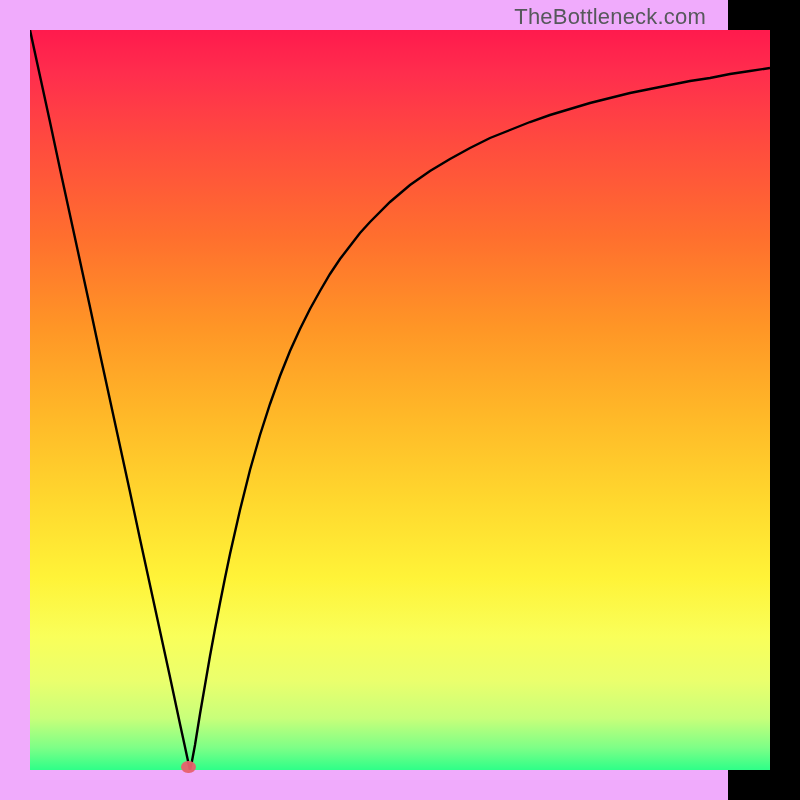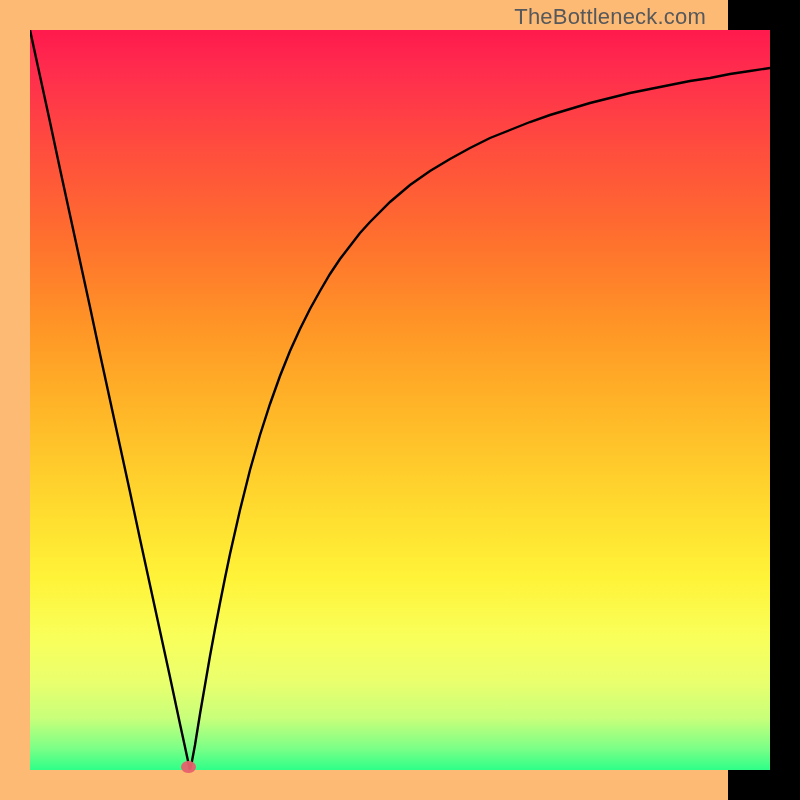--- a/index.html
+++ b/index.html
@@ -8,21 +8,21 @@
     width: 800px;
     height: 800px;
     background: #000;
     overflow: hidden;
     font-family: Arial, Helvetica, sans-serif;
   }
   .outer {
     position: relative;
     width: 728px;
     height: 800px;
-    background: #fdba74;
+    background: #f0abfc;
   }
   .plot-area {
     position: absolute;
     left: 30px;
     top: 30px;
     width: 740px;
     height: 740px;
     
     background: linear-gradient(
       to bottom,

